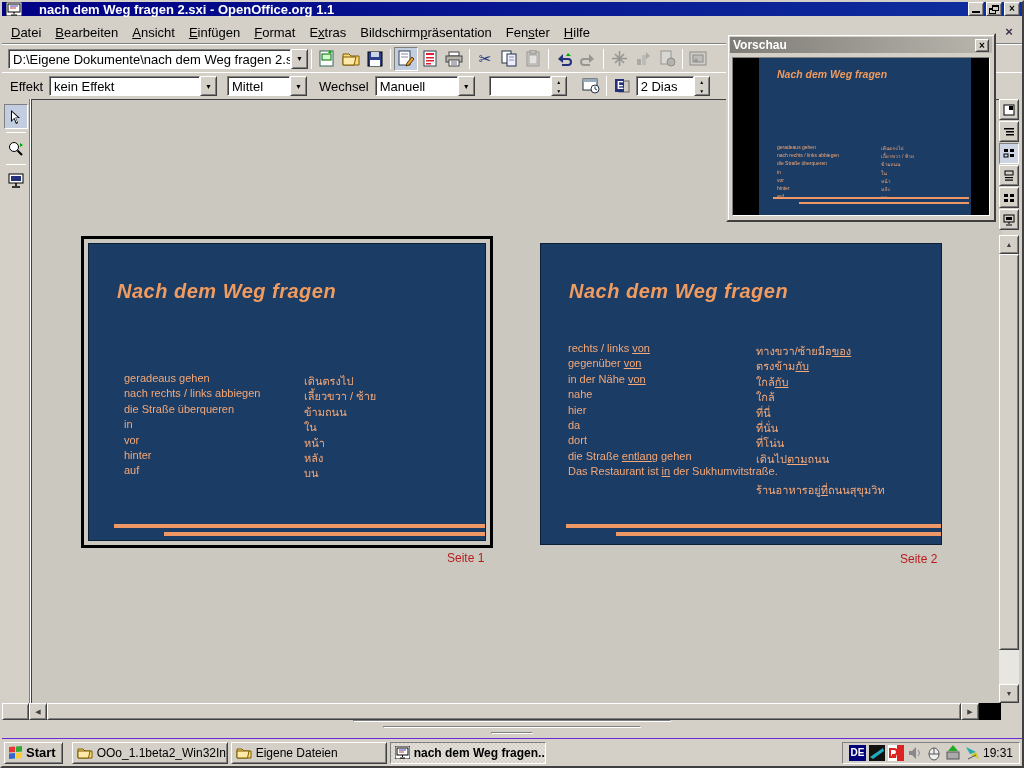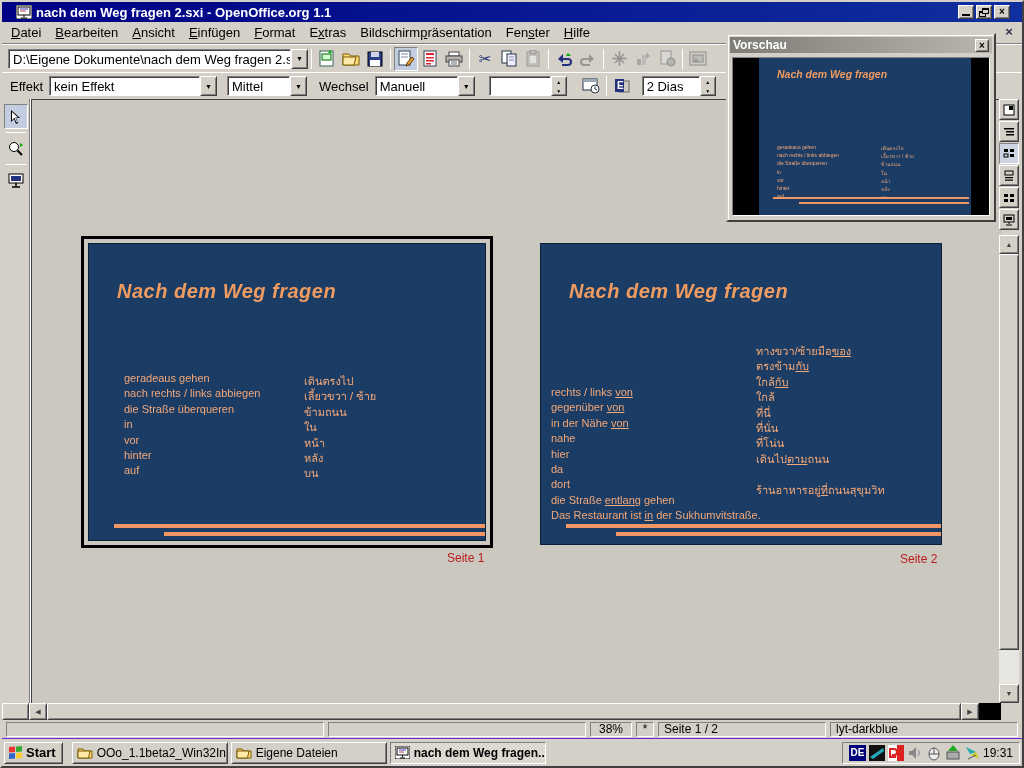--- a/index.html
+++ b/index.html
@@ -6,23 +6,23 @@
   html,body { width:1024px; height:768px; overflow:hidden;
     font-family:"Liberation Sans", sans-serif; background:#d4d0c8; }
   .app { position:absolute; inset:0; border:2px solid;
     border-color:#d4d0c8 #404040 #404040 #d4d0c8; background:#d4d0c8; }
 
   
   .raised { border:1px solid; border-color:#ffffff #404040 #404040 #ffffff;
     box-shadow:inset 1px 1px 0 #d4d0c8, inset -1px -1px 0 #808080; background:#d4d0c8; }
 
   
-  .titlebar { position:absolute; left:0; top:0; right:0; height:20px;
+  .titlebar { position:absolute; left:0; top:0; right:0; height:14px;
     background:linear-gradient(to right,#000084,#0f2f9e); display:flex; align-items:center;
-    color:#fff; font-weight:bold; font-size:13px; padding:0 12px; }
+    color:#fff; font-weight:bold; font-size:13px; padding:0 2px;gap:13px; }
   .titlebar .appicon { width:16px; height:14px; margin:0 4px 0 2px; }
   .cap-btns { margin-left:auto; display:flex; gap:2px; }
   .cap-btn { width:16px; height:14px; font-size:10px; line-height:12px; text-align:center;
     color:#000; font-weight:bold; position:relative; }
   .glyph-min { position:absolute; left:3px; bottom:2px; width:8px; height:2px; background:#000; }
   .glyph-rest1 { position:absolute; left:5px; top:2px; width:7px; height:6px; border:1px solid #000; border-top-width:2px; background:#d4d0c8; }
   .glyph-rest2 { position:absolute; left:2px; top:5px; width:7px; height:6px; border:1px solid #000; border-top-width:2px; background:#d4d0c8; }
 
   
   .menubar { position:absolute; left:0; top:20px; right:0; height:22px;
@@ -66,21 +66,21 @@
     background:#cbc8c0; border-left:1px solid #404040; border-top:1px solid #404040; }
   .slide { position:absolute; width:398px; height:298px; background:#1b3c64; border:1px solid #0d1f38; }
   .sel-frame { position:absolute; left:49px; top:136px; width:412px; height:312px; border:3px solid #000; }
   .slide-title { position:absolute; left:28px; top:36px; font-size:20px; font-weight:bold;
     font-style:italic; color:#f09b60; letter-spacing:.5px; }
   .slide-body { position:absolute; top:0; left:0; right:0; color:#f5a878; font-size:11px; }
   .srow { height:15.4px; position:relative; white-space:nowrap; }
   .cde { position:absolute; } .cth { position:absolute; }
   .u { text-decoration:underline; }
   .s1 .slide-body { top:128px; } .s1 .cde { left:35px; } .s1 .cth { left:215px; }
-  .s2 .slide-body { top:98px; }  .s2 .cde { left:10px;margin-top:44px; }  .s2 .cth { left:172px;margin-left:43px; }
+  .s2 .slide-body { top:98px; }  .s2 .cde { left:27px; }  .s2 .cth { left:172px;margin-left:43px; }
   .sline1 { position:absolute; left:25px; right:0; top:280px; height:4px; background:#ef9866; }
   .sline2 { position:absolute; left:75px; right:0; top:288px; height:4px; background:#ef9866; }
   .page-label { position:absolute; font-size:12px; color:#b91c1c; }
 
   
   .rightcol { position:absolute; right:2px; top:97px; width:21px; bottom:63px; }
   .view-btn { width:20px; height:21px; margin:0 0 1px 0; display:flex; align-items:center; justify-content:center; }
   .view-btn.checked { border:1px solid; border-color:#808080 #fff #fff #808080; background:#cdd5e4; }
   .vscroll { position:absolute; top:136px; bottom:0; left:0; width:20px; background:#e8e6e0; }
   .sb-btn { width:20px; height:19px; display:flex; align-items:center; justify-content:center; font-size:7px; color:#404040; }
@@ -90,21 +90,21 @@
   
   .hscroll-row { position:absolute; left:0; right:0; bottom:46px; height:17px; display:flex; }
   .hs-corner { width:27px; height:17px; }
   .hscroll { position:relative; flex:1; background:#e8e6e0; display:flex; }
   .hs-btn { width:18px; height:17px; display:flex; align-items:center; justify-content:center; font-size:7px; color:#404040; }
   .h-thumb { flex:1; }
   .hs-end { width:22px; height:17px; background:#000; }
   .hs-corner2 { width:21px; height:17px; }
 
   .statusbar { position:absolute; left:0; right:0; bottom:28px; height:18px;
-    display:flex; align-items:center; font-size:12px; gap:4px; padding:0 4px; }
+    display:flex; align-items:center; font-size:12px; gap:4px; padding:0 4px;flex-direction:column; }
   .st-pane { height:15px; border:1px solid; border-color:#808080 #fff #fff #808080;
     padding:0 5px; display:flex; align-items:center; white-space:nowrap; overflow:hidden; }
 
   .taskbar { position:absolute; left:0; right:0; bottom:0; height:28px; background:#d4d0c8;
     border-top:1px solid #6d28d9; display:flex; align-items:center; padding:0 2px; gap:9px;text-align:right; }
   .start-btn { height:22px; padding:0 6px 0 3px; display:flex; align-items:center; gap:3px;
     font-weight:bold; font-size:13px; }
   .task-btn { width:156px; height:22px; display:flex; align-items:center; gap:4px; padding:0 4px;
     font-size:12px; white-space:nowrap; overflow:hidden; }
   .task-btn.active { border:1px solid; border-color:#808080 #fff #fff #808080;
@@ -314,21 +314,21 @@
         </svg>
     </span>
     <span class="tb-sep"></span>
     <span class="tb-btn">
       <svg width="18" height="16" viewBox="0 0 18 16">
           <rect x="6" y="3" width="10" height="11" fill="#cfcbc3" stroke="#666"></rect>
           <rect x="2" y="1" width="9" height="13" fill="#23317c"></rect>
           <text x="4" y="11" font-size="10" font-weight="bold" fill="#fff">E</text>
         </svg>
     </span>
-    <span class="combo" style="width:74px;margin-left:8px">
+    <span class="combo" style="width:74px;margin-left:2px">
       <span class="field" style="flex:1">2 Dias</span>
       <span class="spin raised">
           <div>▲</div>
           <div>▼</div>
         </span>
     </span>
   </div>
 
   <div class="lefttools">
     <div class="lt-btn checked">

